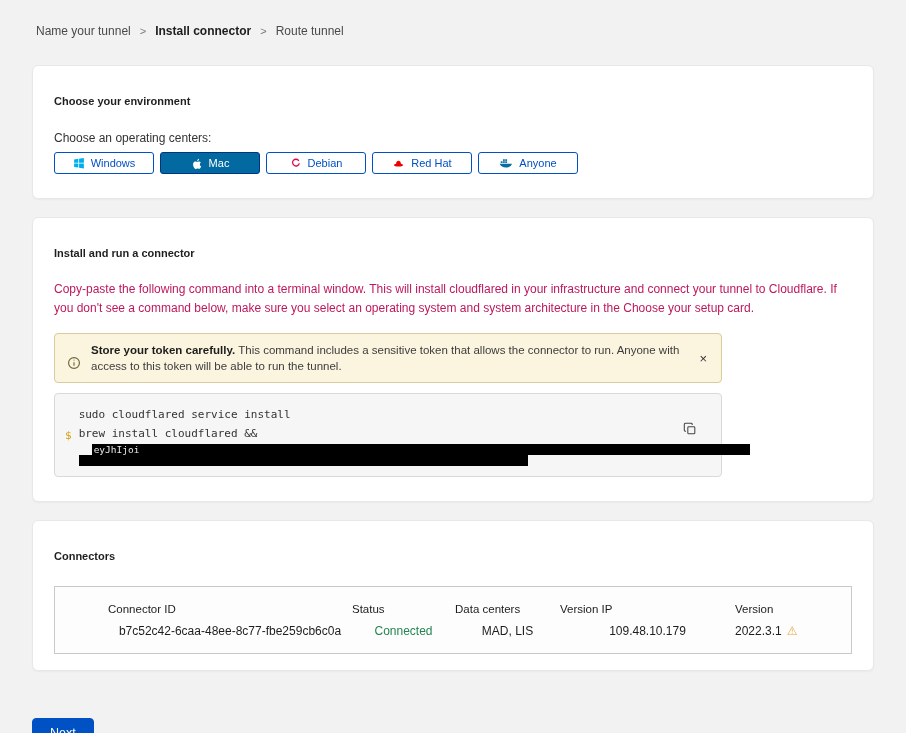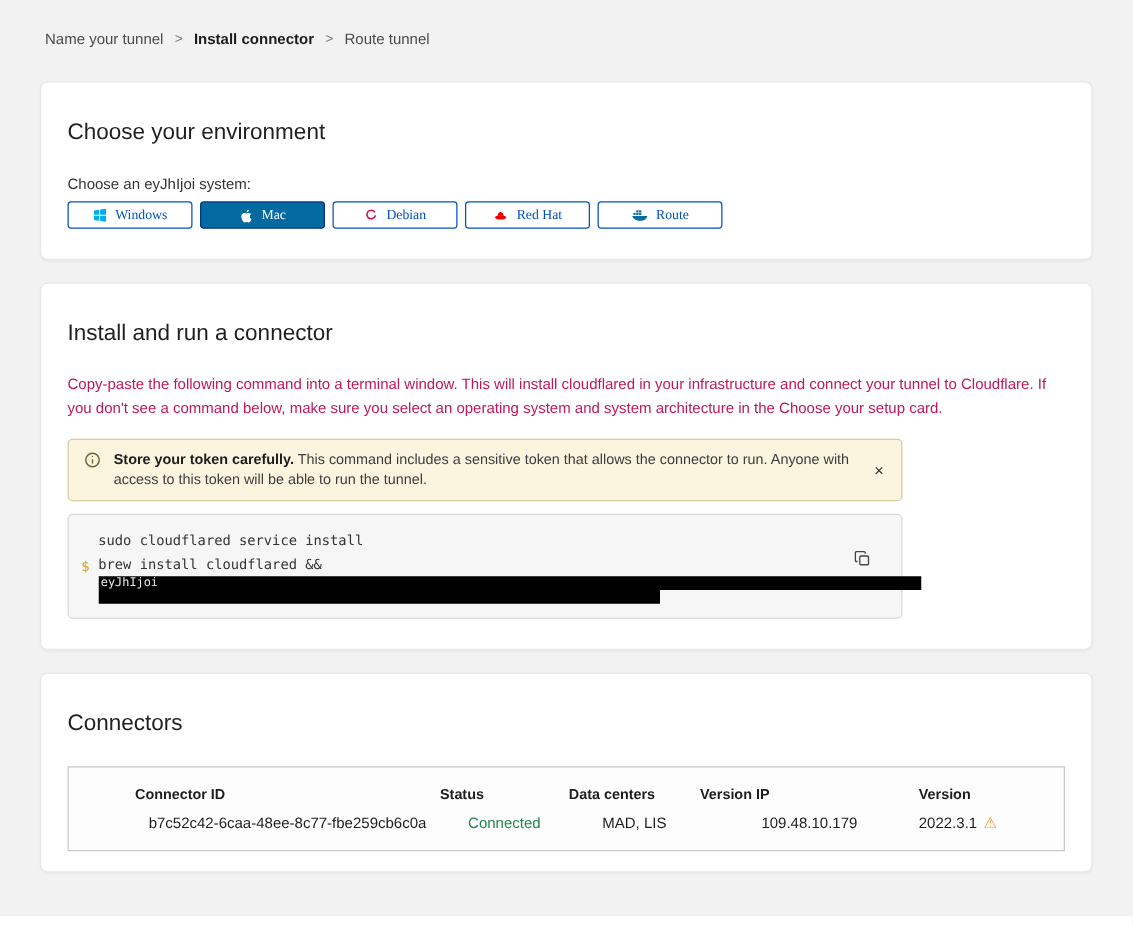--- a/index.html
+++ b/index.html
@@ -21,44 +21,44 @@
 
   
   .card {
     background:#fff;
     border:1px solid #e8e8e8;
     border-radius:6px;
     box-shadow:0 1px 2px rgba(0,0,0,0.04);
     padding:29px 21px 24px;
     margin-bottom:18px;
   }
-  .card h2 { font-size:18px; font-weight:normal; color:#1f1f1f; }
+  .card h2 { font-size:11px; font-weight:bold; color:#1f1f1f; }
 
   
   .os-label { font-size:12px; color:#333; margin:24px 0 7px; }
   .os-row { display:flex; gap:6px; }
   .os-btn {
     width:100px; height:22px;
     display:flex; align-items:center; justify-content:center; gap:6px;
     background:#fff; border:1px solid #0051c3; border-radius:3px;
-    color:#0051c3; font-size:11px; font-family:Liberation Serif, serif;
+    color:#0051c3; font-size:11px; font-family:Liberation Sans, sans-serif;
     cursor:pointer;
   }
   .os-btn.selected { background:#0369a1; border-color:#003681; color:#fff; }
   .os-btn svg { display:block; flex:0 0 auto; }
 
   
   .desc { font-size:12px; line-height:19px; color:#be185d; margin:21px 0 15px; max-width:800px; }
   .warning-banner {
     width:668px;
     background:#fbf5e0;
     border:1px solid #d8cb9c;
     border-radius:4px;
     padding:8px 10px 8px 12px;
-    display:flex; align-items:flex-start; gap:10px;
+    display:flex; align-items:flex-end; gap:10px;
     margin-bottom:10px;
   }
   .warning-text { font-size:11.5px; line-height:16px; color:#3c3c3c; flex:1; }
   .warning-text strong { color:#1d1d1d; margin-right:3px; }
   .info-icon { margin-top:1px; }
   .close-btn {
     background:none; border:none; font-size:13px; line-height:13px; color:#333;
     cursor:pointer; padding:2px 4px; align-self:center;
   }
 
@@ -77,41 +77,41 @@
     display:flex; align-items:center; justify-content:center;
     color:#d4a017; font-family:"DejaVu Sans Mono",monospace; font-size:11px;
   }
   .code { font-family:"DejaVu Sans Mono",monospace; font-size:11px; color:#333; }
   .code-line { line-height:19px; white-space:nowrap; }
   .code-line.tight { line-height:11px; height:11px; }
   .redact-bar {
     display:inline-block; background:#000; height:11px; vertical-align:middle;
     color:#e8e8e8; font-size:9.5px; line-height:11px; padding-left:2px; overflow:hidden;
   }
-  .bar1 { width:658px; }
+  .bar1 { width:658px;margin-left:13px; }
   .bar2 { width:449px; }
   .copy-btn {
     position:absolute; right:22px; top:26px;
     background:none; border:none; cursor:pointer; padding:2px;
   }
 
   
   .connectors-card { padding-bottom:16px; }
   .table {
     margin-top:24px;
     border:1px solid #c9c9c9;
     background:#fdfdfd;
     padding:16px 20px 15px 53px;
   }
   .thead, .trow {
     display:grid;
     grid-template-columns:244px 103px 105px 175px auto;
     align-items:center;
   }
-  .thead { font-size:11.5px; font-weight:bold; color:#1d1d1d; margin-bottom:9px; }
+  .thead { font-size:11.5px; font-weight:normal; color:#1d1d1d; margin-bottom:9px; }
   .trow { font-size:12px; color:#1d1d1d;text-align:center; }
   .status-connected { color:#238551; }
   .version-cell { display:flex; align-items:center; gap:5px; }
   .warn-glyph { color:#e8a33d; font-size:12px; line-height:12px; }
 
   
   .next-btn {
     margin-top:29px;
     background:#0051c3; color:#fff; border:1px solid #0051c3; border-radius:4px;
     font-size:12.5px; font-family:"Liberation Sans",sans-serif;
@@ -128,21 +128,21 @@
     <span class="bc-item">Name your tunnel</span>
     <span class="bc-sep">&gt;</span>
     <span class="bc-item active">Install connector</span>
     <span class="bc-sep">&gt;</span>
     <span class="bc-item">Route tunnel</span>
   </nav>
 
   
   <section class="card">
     <h2>Choose your environment</h2>
-    <div class="os-label">Choose an eyJhIjoi system:</div>
+    <div class="os-label">Choose an operating centers:</div>
     <div class="os-row">
 
       <button class="os-btn">
         <span>
           <svg width="12" height="12" viewBox="0 0 16 16">
               <path fill="#00adee" d="M1.5 3.2l5.6-.8v5.4H1.5zM8.1 2.2l6.4-.9v6.5H8.1zM1.5 8.8h5.6v5.3l-5.6-.8zM8.1 8.8h6.4v6.4l-6.4-.9z"></path>
             </svg>
         </span>
         <span>Windows</span>
       </button>
@@ -179,21 +179,21 @@
         <span>
           <svg width="14" height="12" viewBox="0 0 18 14" fill="#066da5">
               <rect x="2.2" y="4.8" width="2.4" height="2.1"></rect>
               <rect x="5.1" y="4.8" width="2.4" height="2.1"></rect>
               <rect x="8" y="4.8" width="2.4" height="2.1"></rect>
               <rect x="5.1" y="2.2" width="2.4" height="2.1"></rect>
               <rect x="8" y="2.2" width="2.4" height="2.1"></rect>
               <path d="M0.9 8h15.6c-.2 1.1-.8 2.4-2 3.3-1.3 1-3.2 1.6-5.6 1.6-3.9 0-6.8-1.7-8-4.9z"></path>
             </svg>
         </span>
-        <span>Route</span>
+        <span>Anyone</span>
       </button>
 
     </div>
   </section>
 
   
   <section class="card">
     <h2>Install and run a connector</h2>
     <p class="desc">Copy-paste the following command into a terminal window. This will install cloudflared in your infrastructure and connect your tunnel to Cloudflare. If you don't see a command below, make sure you select an operating system and system architecture in the Choose your setup card.</p>
 

